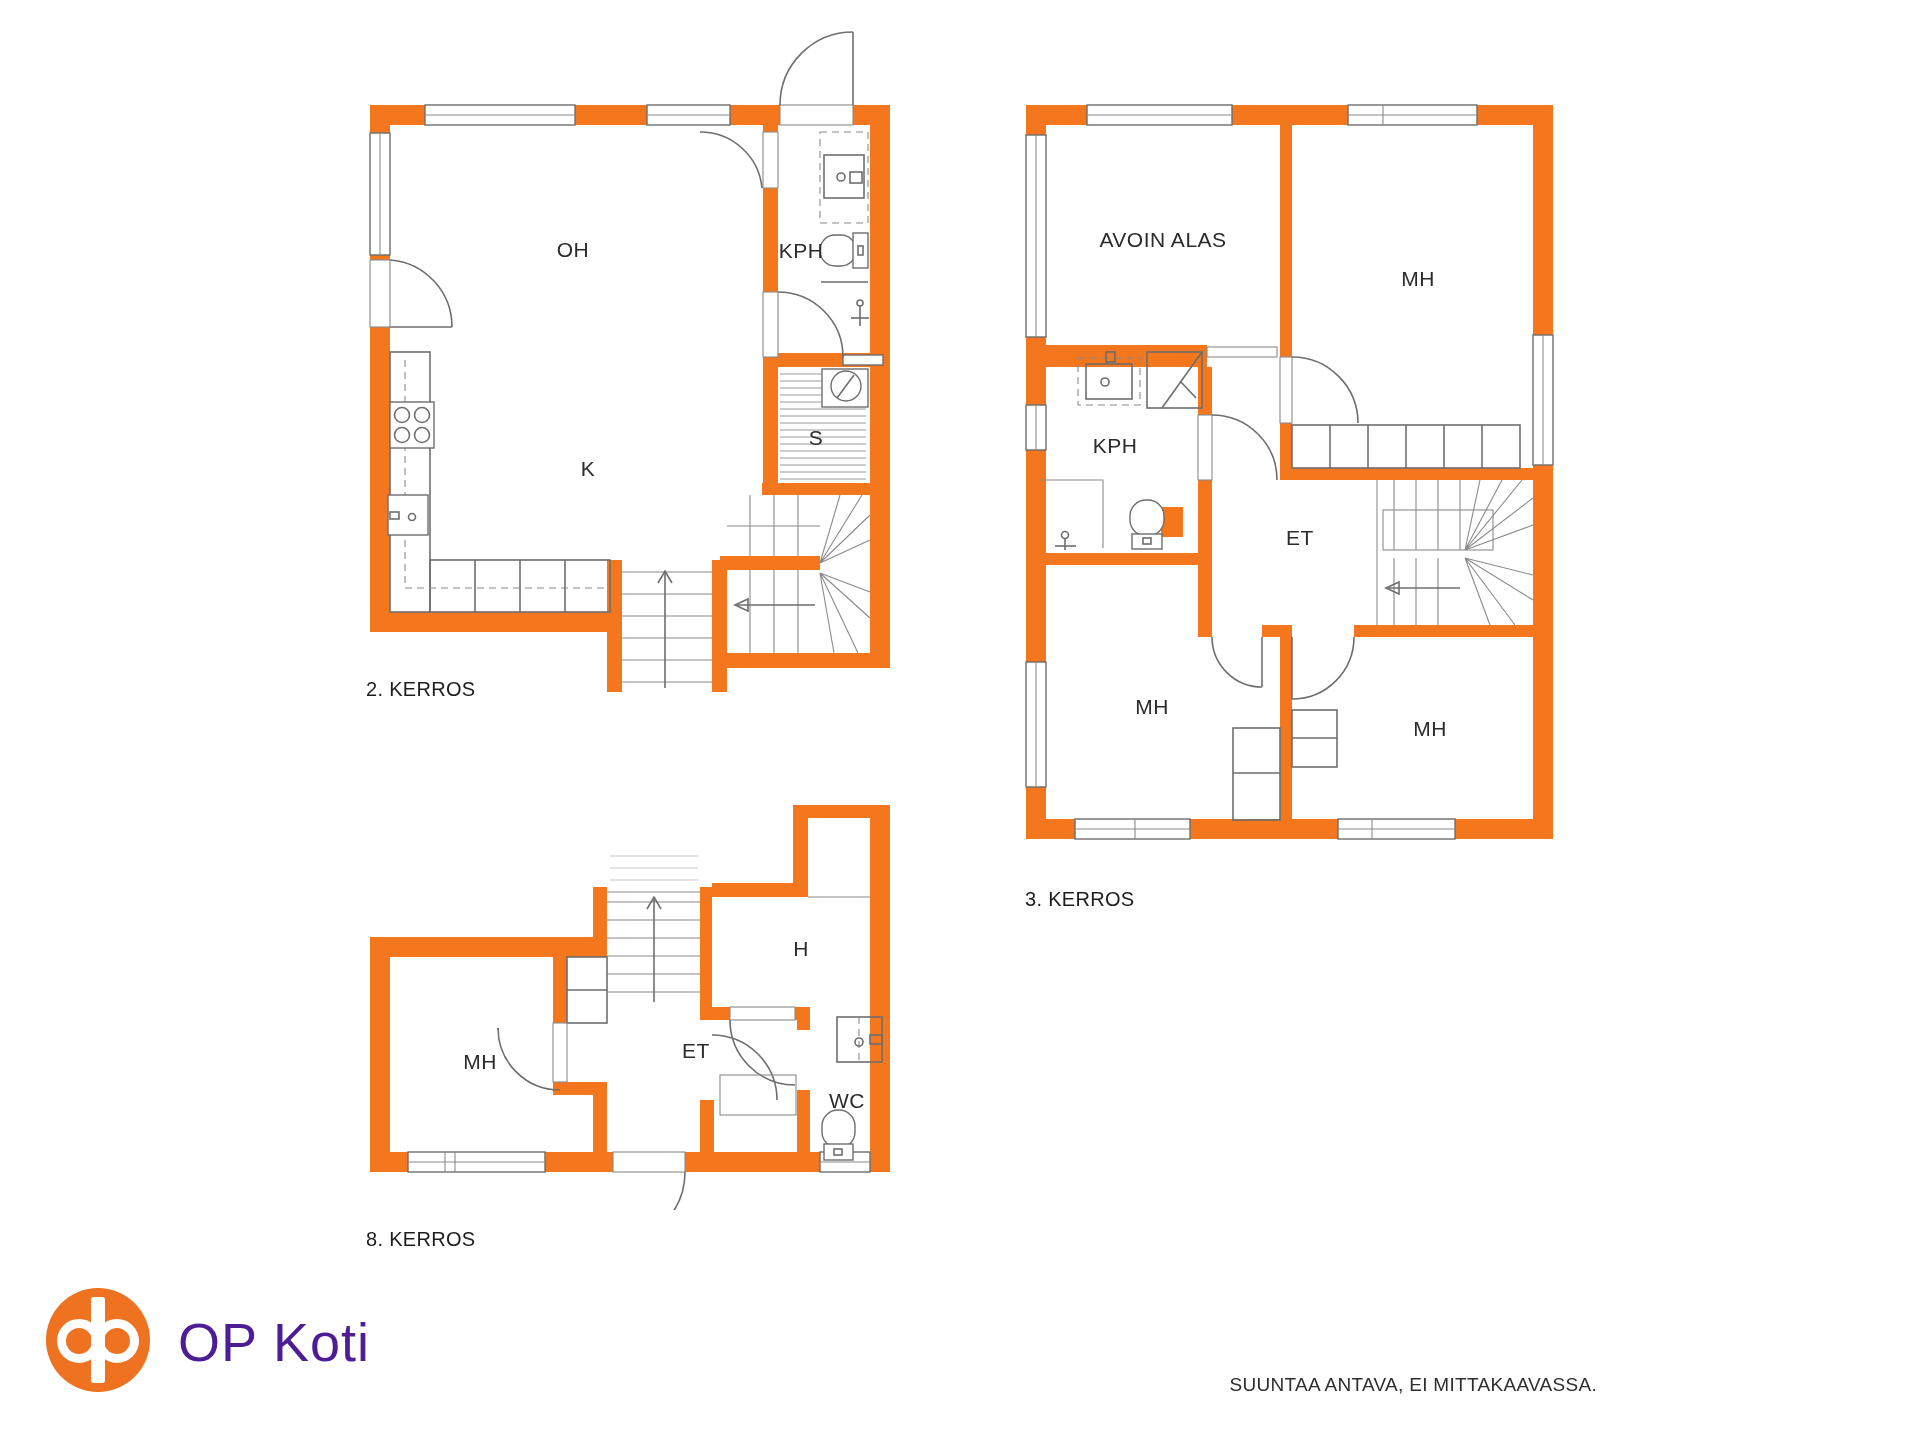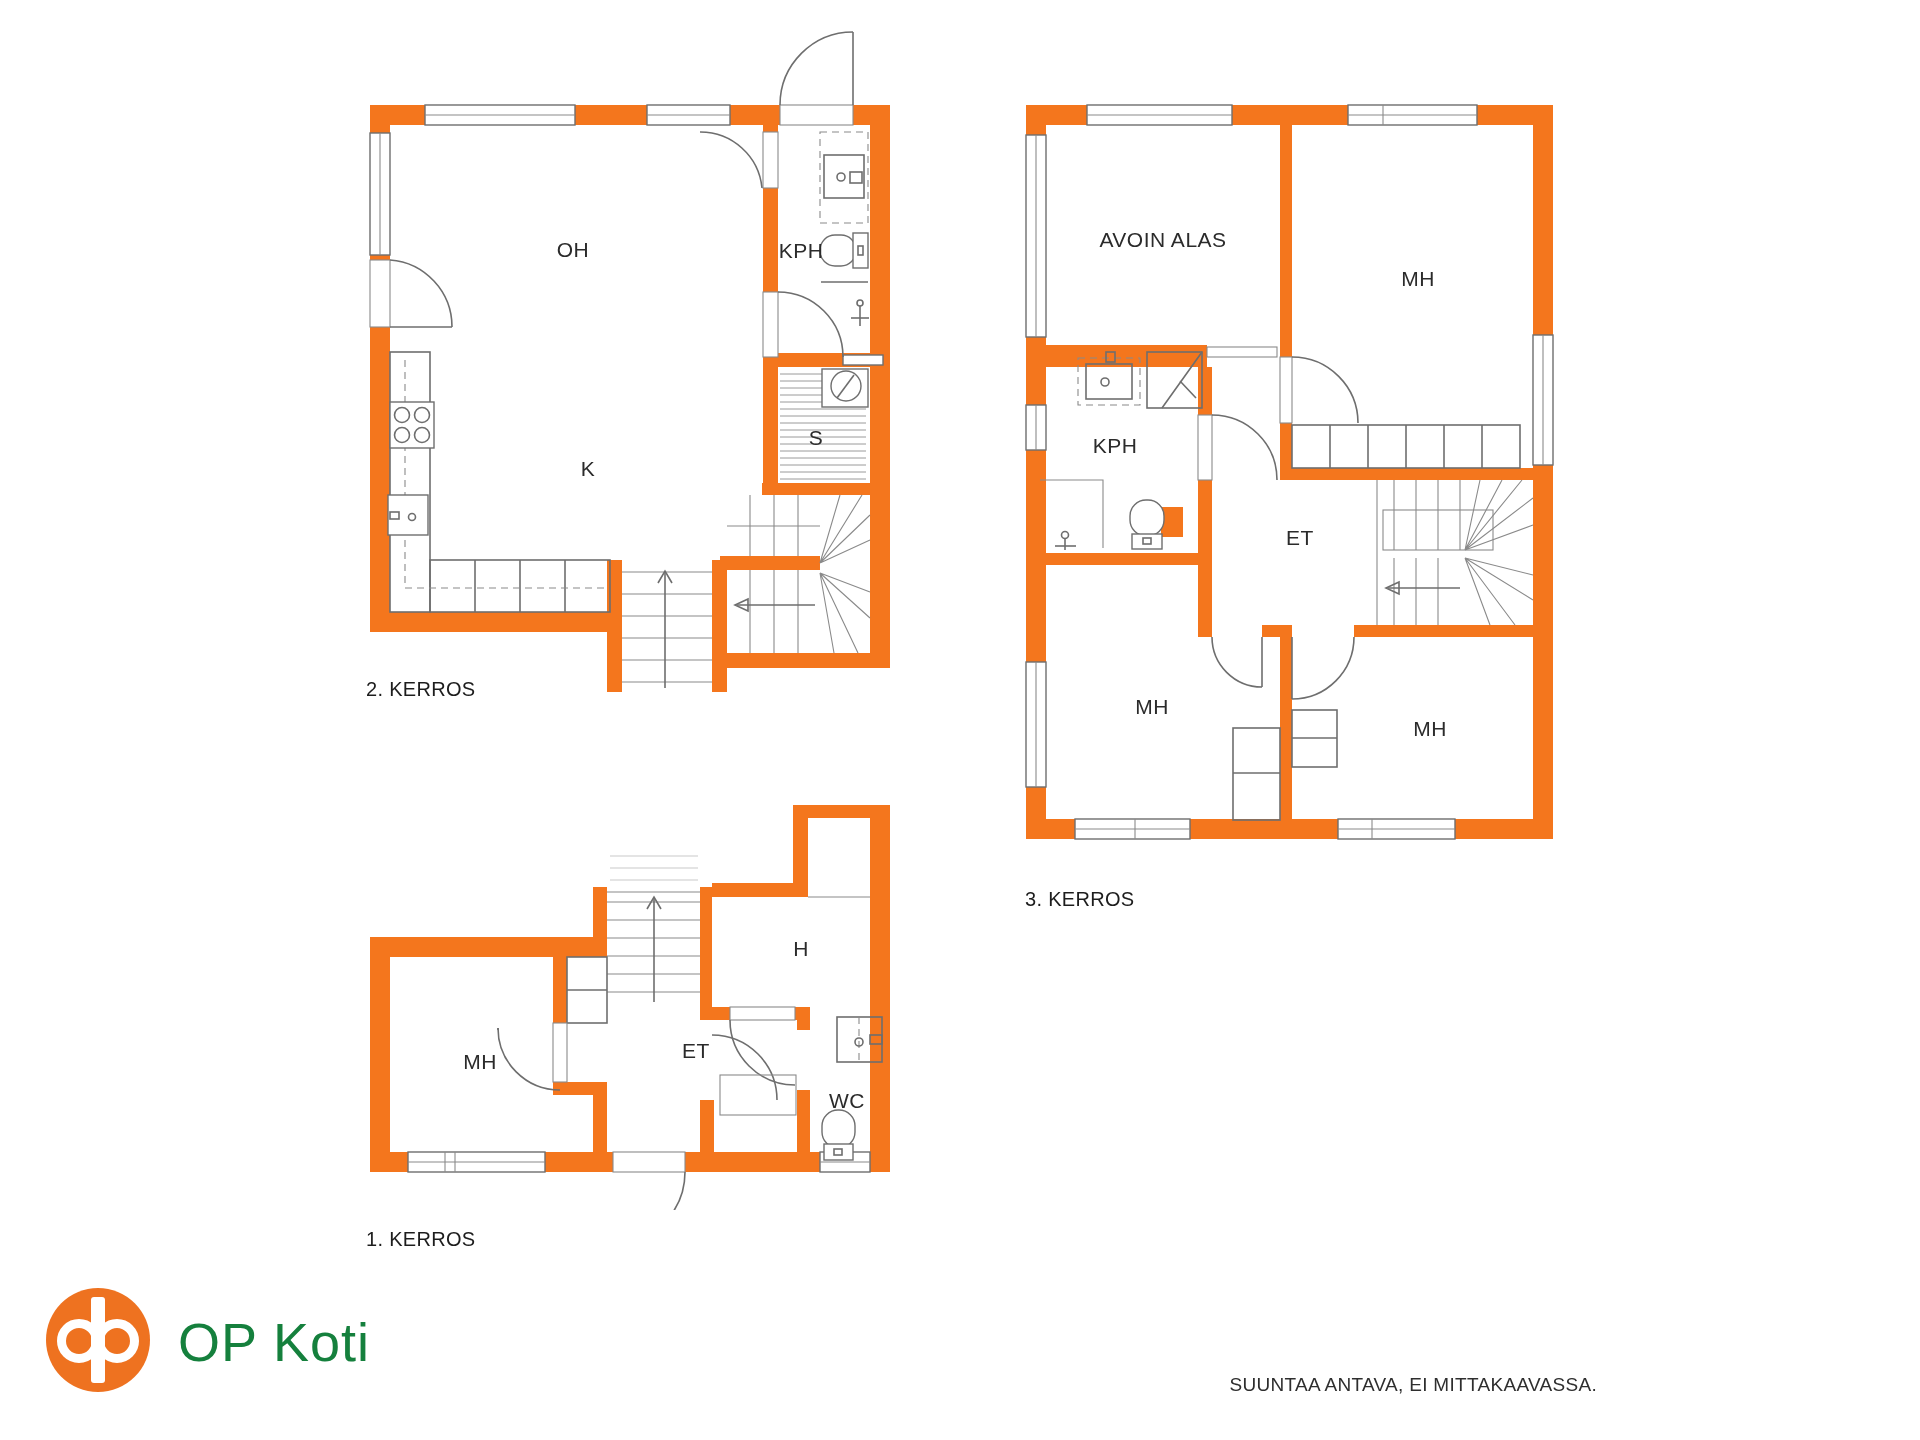--- a/index.html
+++ b/index.html
@@ -1,21 +1,21 @@
 <!DOCTYPE html>
 <html><head>
 <meta charset="utf-8">
 <style>
   html,body{margin:0;padding:0;background:#fff;}
   .page{position:relative;width:1597px;height:1440px;background:#ffffff;overflow:hidden;
         font-family:"Liberation Sans",sans-serif;}
   .plan{position:absolute;}
   .floor-label{position:absolute;font-size:20px;color:#1d1d1d;letter-spacing:.3px;}
   .brand{position:absolute;left:46px;top:1288px;display:flex;align-items:center;}
-  .brand-text{font-size:54px;color:#15803d;letter-spacing:1px;margin-left:28px;margin-top:4px;}
+  .brand-text{font-size:54px;color:#4c1d95;letter-spacing:1px;margin-left:28px;margin-top:4px;}
   .disclaimer{position:absolute;left:0;top:1374px;width:100%;text-align:right;
               font-size:19px;color:#2e2e2e;letter-spacing:.3px;}
   
   .wall{fill:#F4761D;stroke:none;}
   .ln{fill:none;stroke:#6E6E6E;stroke-width:1.6;}
   .thin{fill:none;stroke:#8a8a8a;stroke-width:1.1;}
   .wfill{fill:#ffffff;stroke:#6E6E6E;stroke-width:1.4;}
   .wthin{fill:#ffffff;stroke:#8a8a8a;stroke-width:1.1;}
   .dash{stroke-dasharray:7 5;}
   .faint{fill:none;stroke:#c9c9c9;stroke-width:1.1;}
@@ -379,21 +379,21 @@
         <rect class="wfill" x="464" y="364" width="29" height="16"></rect>
         <rect class="ln" x="474" y="369" width="8" height="6"></rect>
       </g>
     </g>
 
     <text class="rlabel" x="120" y="289">MH</text>
     <text class="rlabel" x="336" y="278">ET</text>
     <text class="rlabel" x="441" y="176">H</text>
     <text class="rlabel" x="487" y="328">WC</text>
   </svg>
-  <div class="floor-label" style="left:366px;top:1228px">1. KERROS</div>
+  <div class="floor-label" style="left:366px;top:1228px">8. KERROS</div>
 
   <div class="brand">
     <svg width="104" height="104" viewBox="0 0 104 104">
       <circle cx="52" cy="52" r="52" fill="#EE7220"></circle>
       <rect x="45" y="9" width="14" height="86" rx="3" fill="#ffffff"></rect>
       <circle cx="33" cy="53" r="17.5" fill="none" stroke="#ffffff" stroke-width="9"></circle>
       <circle cx="71" cy="53" r="17.5" fill="none" stroke="#ffffff" stroke-width="9"></circle>
     </svg>
     <div class="brand-text">OP Koti</div>
   </div>

